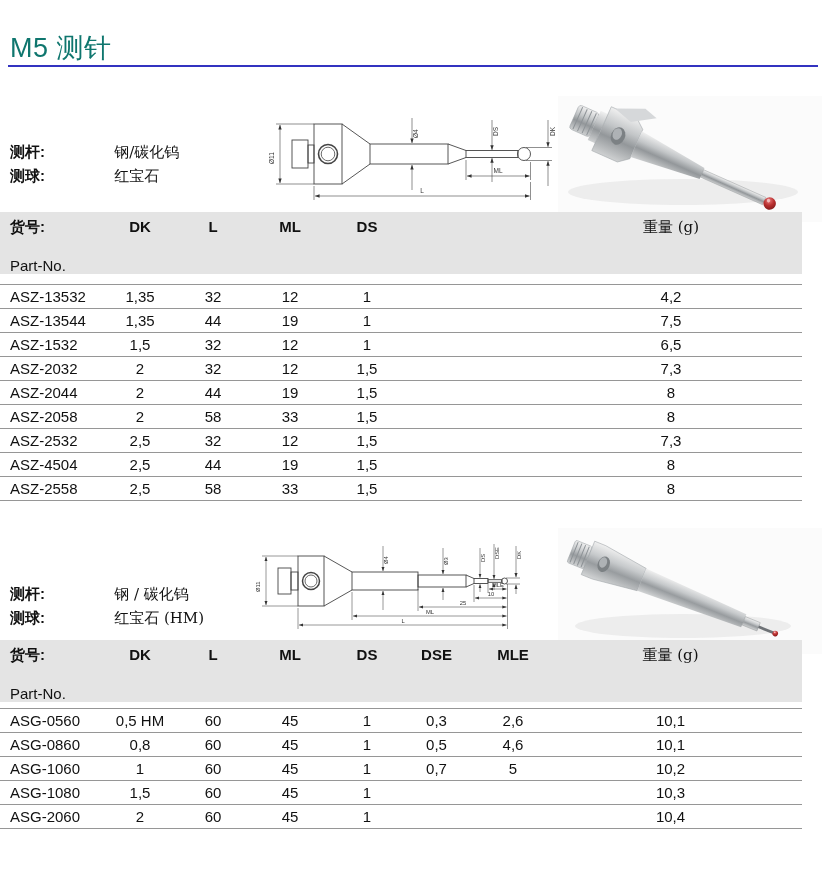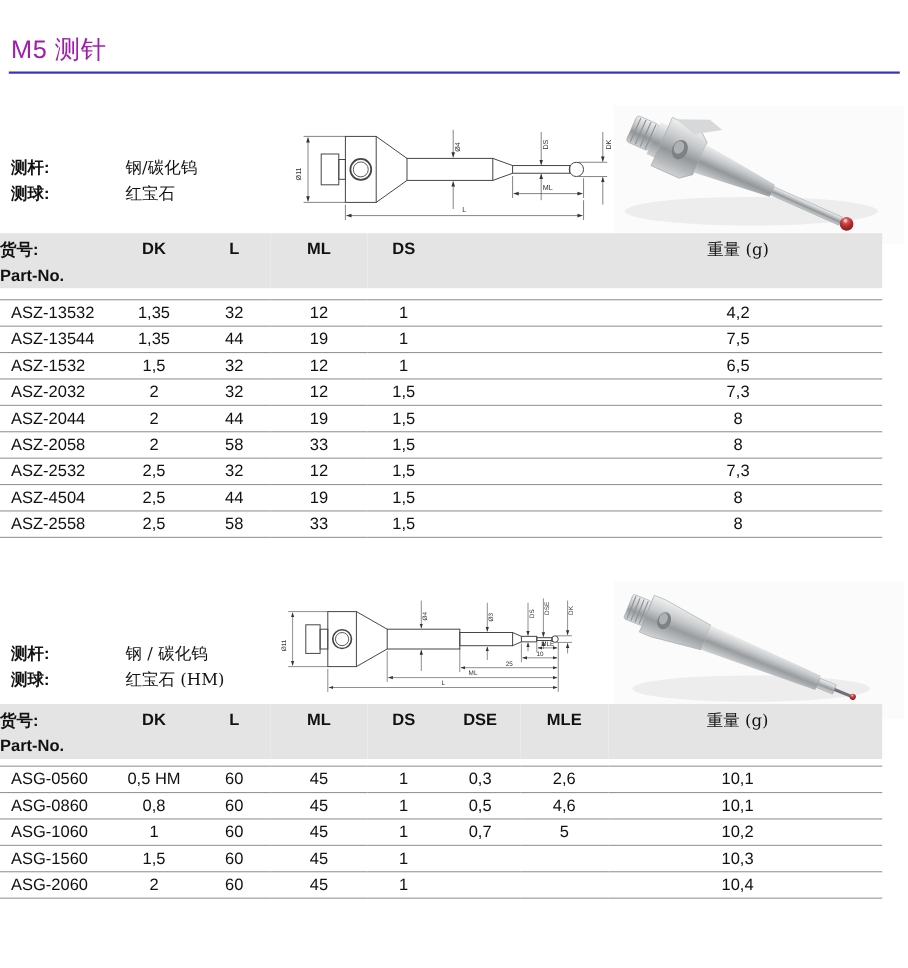--- a/index.html
+++ b/index.html
@@ -1,32 +1,32 @@
 <!DOCTYPE html>
 <html><head>
 <meta charset="utf-8">
 <style>
   html,body{margin:0;padding:0;background:#fff;}
   .page{position:relative;width:825px;height:880px;background:#fff;overflow:hidden;
         font-family:"Liberation Sans","DejaVu Sans",sans-serif;color:#111;}
   
-  .page-title{position:absolute;left:10px;top:30px;font-size:23px;color:#a21caf;font-weight:400;letter-spacing:.5px;}
+  .page-title{position:absolute;left:10px;top:30px;font-size:27px;color:#0f766e;font-weight:400;letter-spacing:.5px;}
   .title-rule{position:absolute;left:8px;top:65px;width:810px;height:2px;background:#3333c0;}
   
   .specs{position:absolute;left:10px;}
   .spec-line{height:24px;line-height:24px;font-size:15px;white-space:nowrap;}
   .spec-label{display:inline-block;width:100px;font-weight:bold;}
   .spec-value{font-family:"DejaVu Serif","Liberation Serif",serif;}
   
   .ptable{position:absolute;left:0;border-collapse:collapse;table-layout:fixed;width:802px;font-size:15px;}
   .ptable thead th{background:#e4e4e4;vertical-align:top;padding:6px 0 0 0;height:50px;box-sizing:border-box;
                    font-weight:bold;text-align:center;font-size:15px;}
-  .ptable thead th.part-h{text-align:left;}
+  .ptable thead th.part-h{text-align:left;padding-left:10px;}
   .part-h .zh{font-weight:bold;}
-  .part-h .en{font-weight:bold;margin-top:5px;}
+  .part-h .en{font-weight:normal;margin-top:20px;}
   .ptable thead th.wt-h{font-family:"DejaVu Serif","Liberation Serif",serif;font-weight:normal;}
   .t1 thead th.wt-h{padding-left:140px;}
   .t2 thead th.wt-h{padding-right:14px;}
   tbody.gap td{height:10px;padding:0;border:none;border-bottom:1px solid #969696;}
   .t2 tbody.gap td{height:6px;}
   tbody.rows td{height:23px;padding:0;text-align:center;border-bottom:1px solid #969696;white-space:nowrap;overflow:hidden;}
   tbody.rows tr td:first-child{text-align:left;padding-left:10px;}
   .t1 tbody.rows td:last-child{padding-left:140px;}
   .t2 tbody.rows td:last-child{padding-right:14px;}
   
@@ -407,21 +407,21 @@
           <td>ASG-1060</td>
           <td>1</td>
           <td>60</td>
           <td>45</td>
           <td>1</td>
           <td>0,7</td>
           <td>5</td>
           <td>10,2</td>
         </tr>
         <tr>
-          <td>ASG-1560</td>
+          <td>ASG-1080</td>
           <td>1,5</td>
           <td>60</td>
           <td>45</td>
           <td>1</td>
           <td></td>
           <td></td>
           <td>10,3</td>
         </tr>
         <tr>
           <td>ASG-2060</td>

